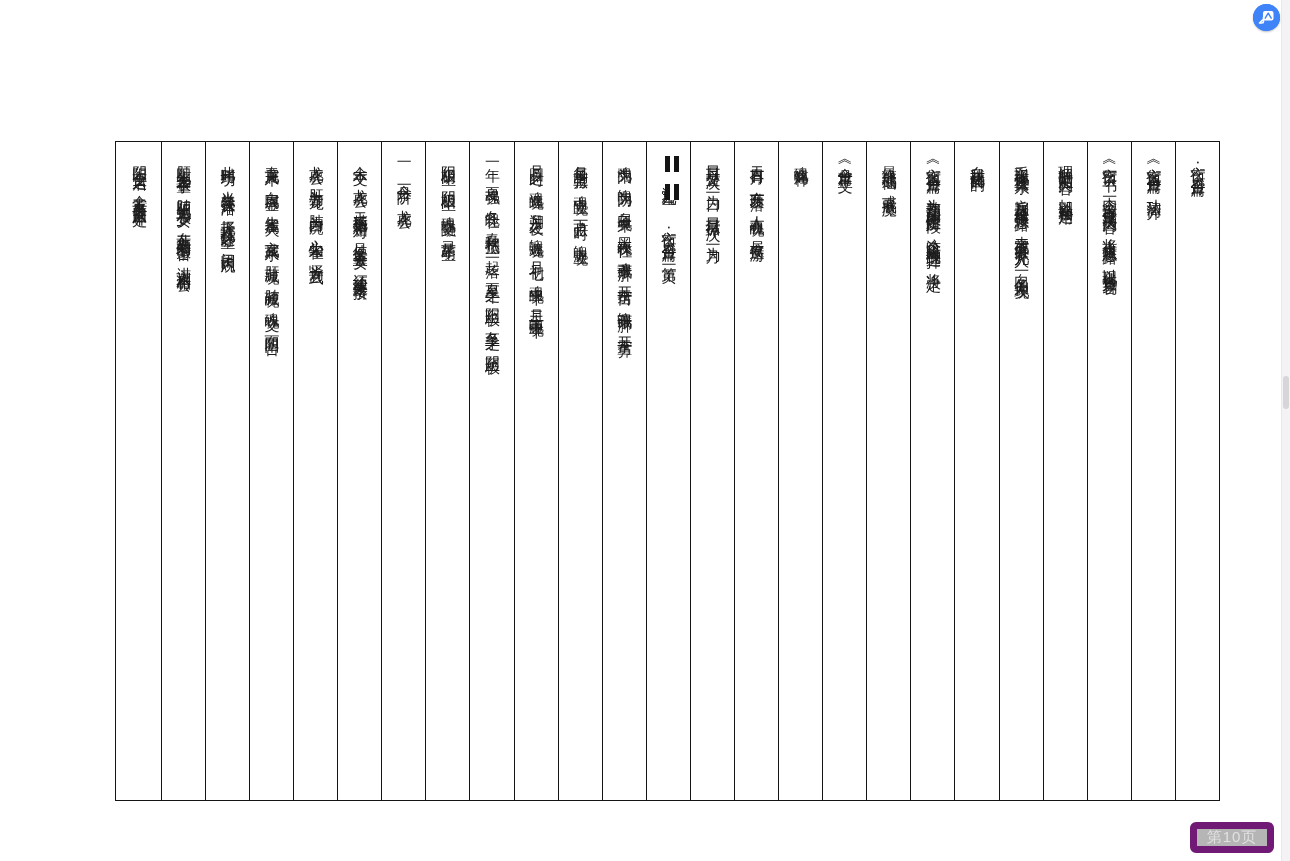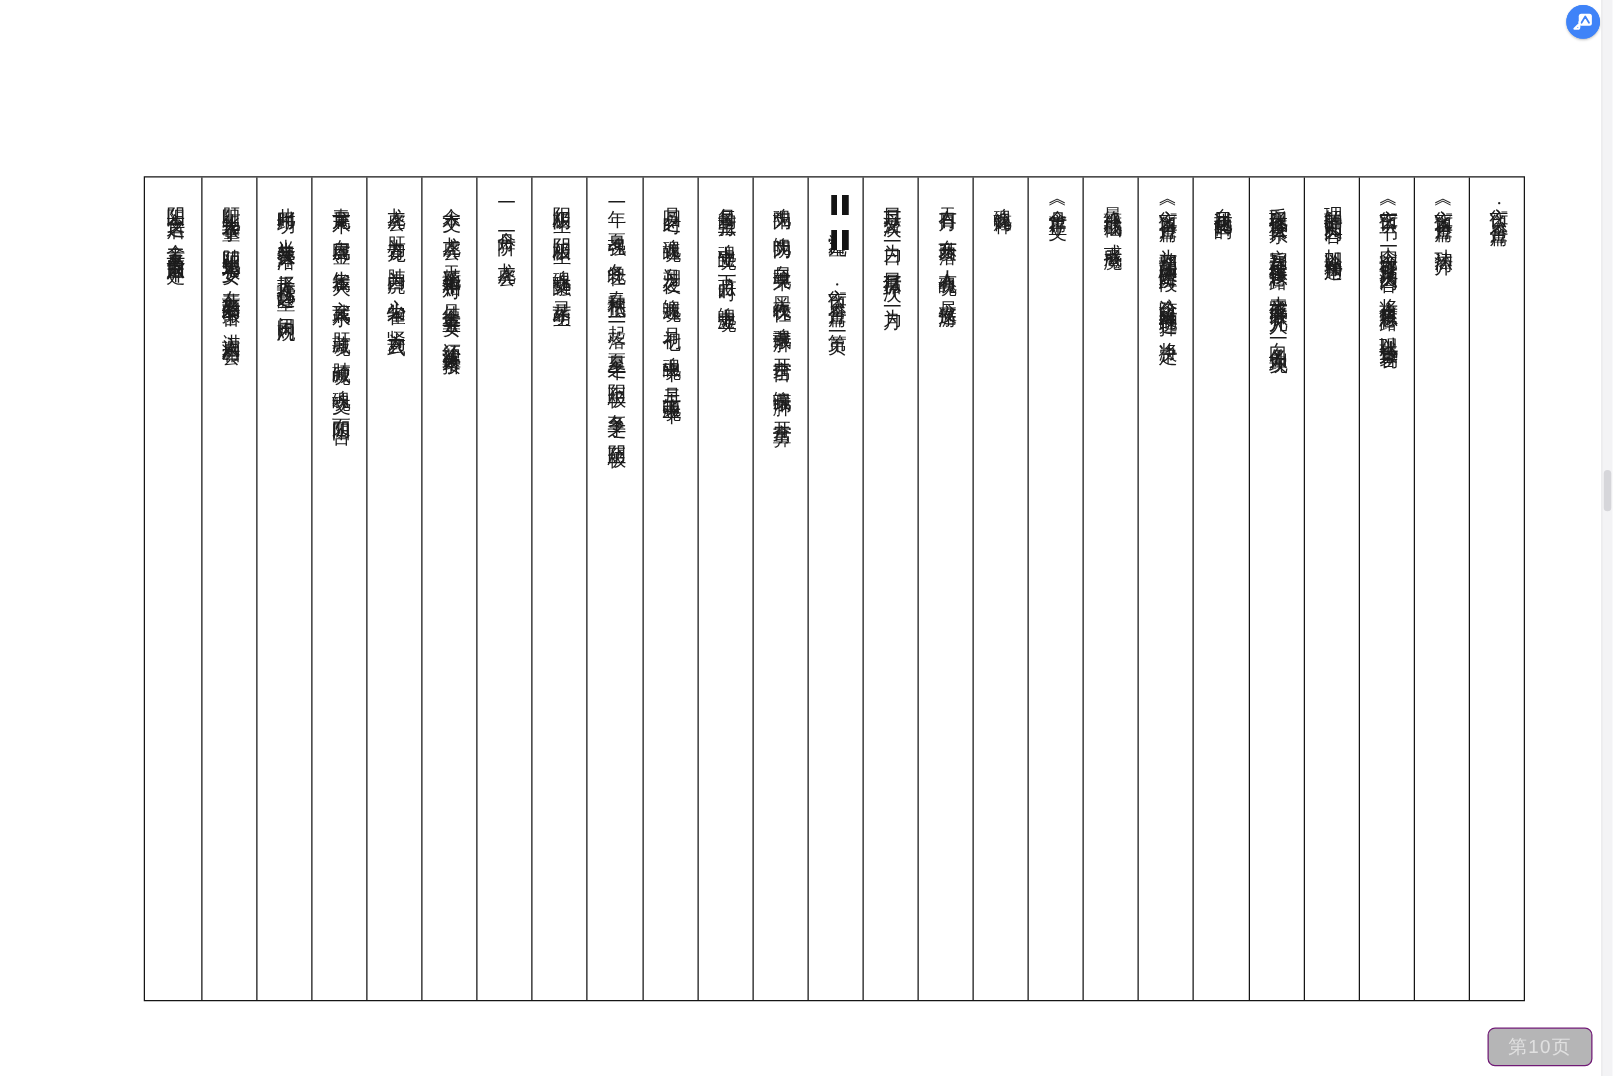--- a/index.html
+++ b/index.html
@@ -43,21 +43,21 @@
     background:#f3f3f5; border-left:1px solid #e9e9ec;
   }
   .scrollbar-thumb {
     position:absolute; right:1px; top:376px;
     width:6px; height:33px; border-radius:3px;
     background:#d6d6da;
   }
   .page-badge {
     position:absolute; left:1190px; top:822px;
     width:84px; height:31px; box-sizing:border-box;
-    background:#b5b5b6; border:1px solid #701a75; border-radius:6px;
+    background:#b5b5b6; border:7px solid #701a75; border-radius:6px;
     display:flex; align-items:center; justify-content:center;
     color:#e0e0e0; font-size:15px; letter-spacing:1px;
     font-family:"Liberation Sans", sans-serif;
   }
 </style>
 </head>
 <body>
 
 <div class="translate-btn">
   <svg width="27" height="27" viewBox="0 0 27 27">

